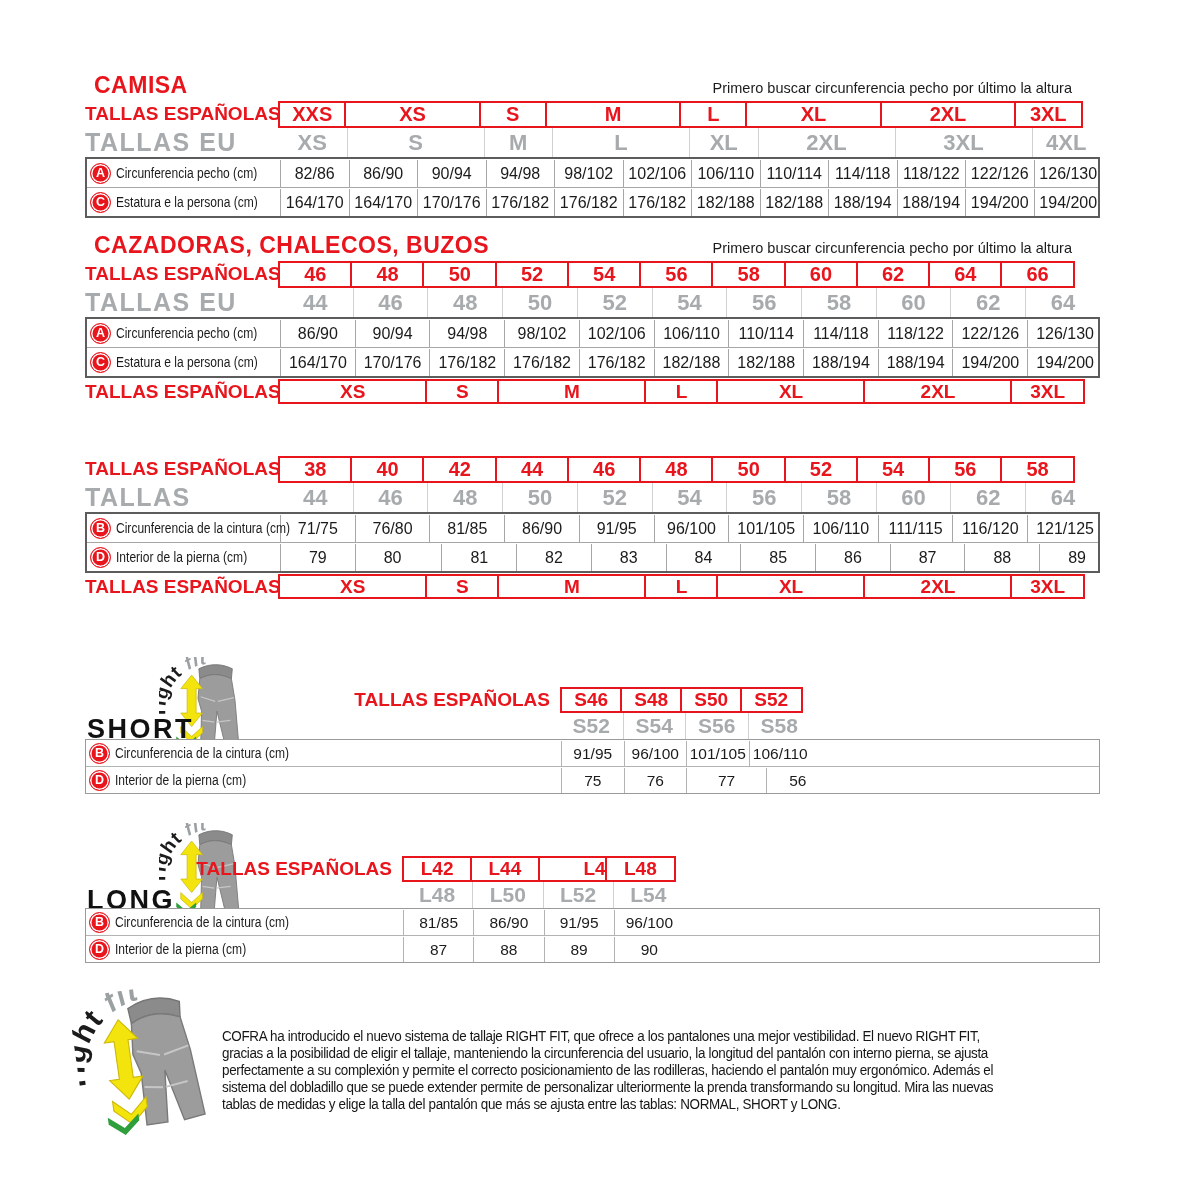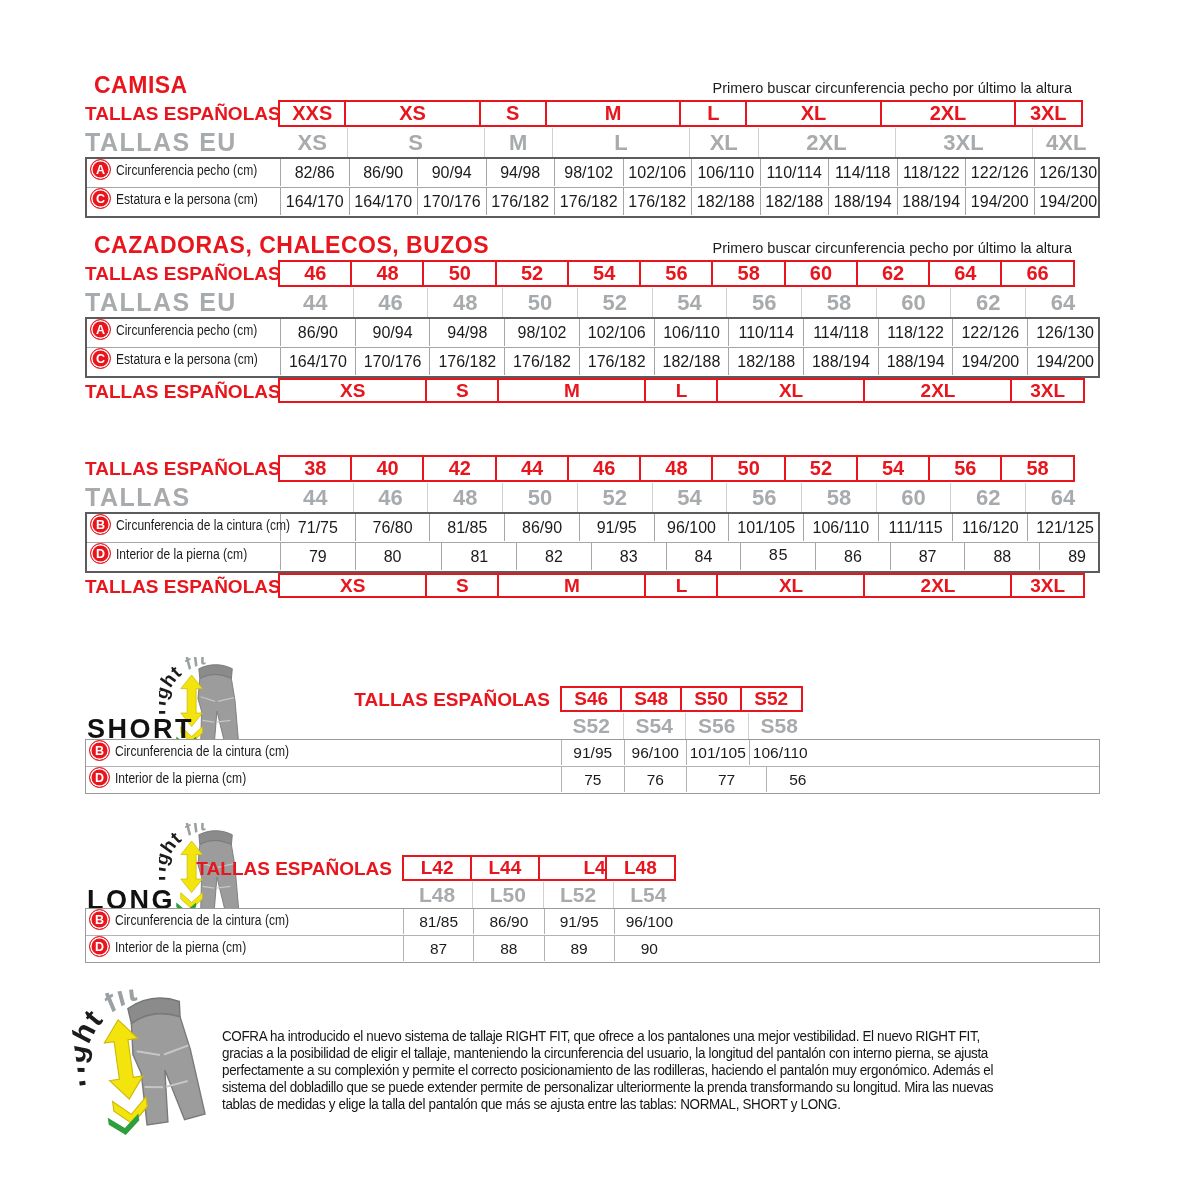--- a/index.html
+++ b/index.html
@@ -3,21 +3,21 @@
 <meta charset="utf-8">
 <style>
   html,body{margin:0;padding:0;background:#fff;}
   .canvas{position:relative;width:1200px;height:1200px;background:#fff;overflow:hidden;
           font-family:"Liberation Sans","DejaVu Sans",sans-serif;color:#1b1b1b;}
   .sec{position:absolute;left:85px;width:1015px;}
   .sec-head{position:relative;height:27px;}
   .sec-title{position:absolute;left:9px;bottom:1px;font-size:23px;font-weight:bold;
              color:var(--red);letter-spacing:.5px;white-space:nowrap;}
   .sec-note{position:absolute;bottom:4px;font-size:14.5px;color:#1b1b1b;white-space:nowrap;}
-  .row{display:flex;align-items:flex-start;}
+  .row{display:flex;align-items:center;}
   .red-row{height:28px;}
   .red-label{font-size:19px;font-weight:bold;color:var(--red);text-align:right;
              padding-right:7px;line-height:28px;box-sizing:border-box;white-space:nowrap;}
   .red-box{box-sizing:border-box;border:2.5px solid var(--red);color:var(--red);
            font-weight:bold;font-size:20px;text-align:center;line-height:23px;
            background:#fff;flex:0 0 auto;}
   .gray-row{height:29px;}
   .gray-label{font-size:25px;font-weight:bold;color:var(--gray);letter-spacing:1.5px;
               line-height:29px;box-sizing:border-box;white-space:nowrap;}
   .gray-cell{box-sizing:border-box;color:var(--gray);font-weight:bold;font-size:22px;
@@ -292,21 +292,21 @@
             <div class="lab-cell" style="width: 193px;">
               <span class="badge">D</span>
               <span class="lab-text cond">Interior de la pierna (cm)</span>
             </div>
             <div class="val-cell" style="width: 74.7273px;">79</div>
             <div class="val-cell" style="width: 74.7273px;">80</div>
             <div class="val-cell" style="width: 74.7273px; margin-left: 12px;">81</div>
             <div class="val-cell" style="width: 74.7273px;">82</div>
             <div class="val-cell" style="width: 74.7273px;">83</div>
             <div class="val-cell" style="width: 74.7273px;">84</div>
-            <div class="val-cell" style="width: 74.7273px; font-family: Liberation Mono, monospace;">85</div>
+            <div class="val-cell" style="width: 74.7273px;">85</div>
             <div class="val-cell" style="width: 74.7273px;">86</div>
             <div class="val-cell" style="width: 74.7273px;">87</div>
             <div class="val-cell" style="width: 74.7273px;">88</div>
             <div class="val-cell" style="width: 74.7273px;">89</div>
           </div>
         </div>
         <div class="row red-row footer">
           <div class="red-label" style="width: 193px;">TALLAS ESPAÑOLAS</div>
           <div class="red-box" style="width: 149.455px;">XS</div>
           <div class="red-box" style="width: 74.7273px; margin-left: -2.5px;">S</div>

